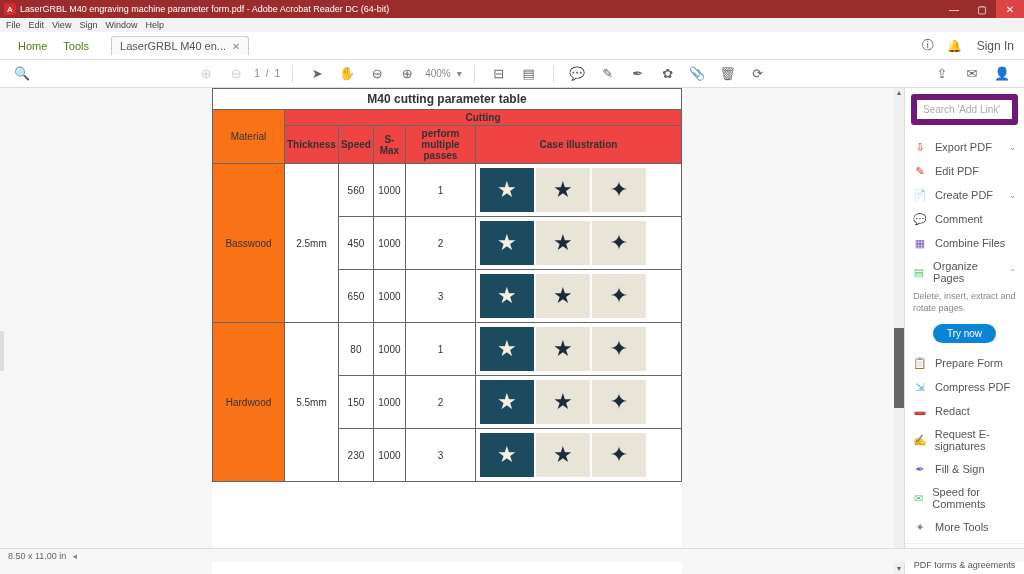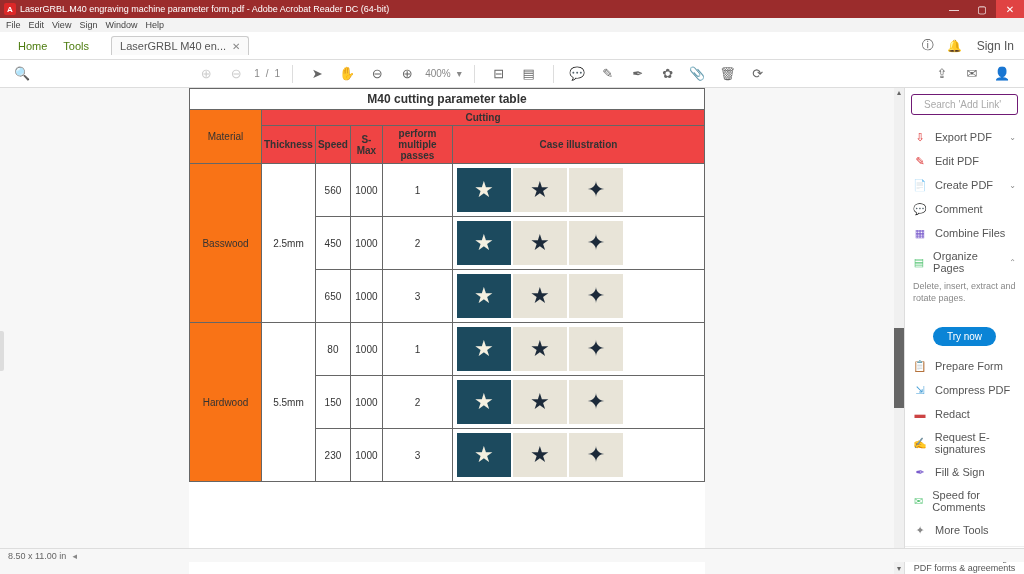--- a/index.html
+++ b/index.html
@@ -16,42 +16,42 @@
 .app-bar .tab .x{font-size:10px;color:#888}
 .app-bar .right{margin-left:auto;display:flex;align-items:center;gap:14px;font-size:12px;color:#555}
 .toolbar{height:28px;border-bottom:1px solid #ddd;display:flex;align-items:center;padding:0 10px;color:#666}
 .toolbar .sep{width:1px;height:18px;background:#ddd;margin:0 6px}
 .toolbar .icn{width:18px;height:18px;display:flex;align-items:center;justify-content:center;font-size:13px;margin:0 3px}
 .toolbar .center{flex:1;display:flex;align-items:center;justify-content:center;gap:6px}
 .toolbar .pg{font-size:10px;color:#888}
 .toolbar .right{display:flex;align-items:center;gap:6px}
 .content{display:flex;height:486px}
 .doc-area{flex:1;background:#f7f7f7;position:relative;display:flex;justify-content:center;overflow:hidden}
-.doc-page{width:516px;background:#fff;margin-top:0}
+.doc-page{width:470px;background:#fff;margin-top:0}
 table.param{width:100%;border-collapse:collapse;font-family:"Courier New",monospace;font-size:10px}
 table.param th,table.param td{border:1px solid #666;text-align:center;vertical-align:middle;padding:2px}
 table.param .title-row td{font-weight:bold;font-size:12px;padding:3px}
 table.param th{background:#ef4444;font-weight:bold}
 table.param .mat{background:#f97316;font-weight:normal;width:72px}
 .illus{width:170px;height:48px;display:flex;gap:2px;padding:2px}
 .illus .seg{flex:1;background:#1c4a5e;position:relative;display:flex;align-items:center;justify-content:center}
 .illus .seg.light{background:#e8e4d8}
 .star{color:#f5f0e0;font-size:22px;line-height:1}
 .star.dark{color:#1c2a3a}
 .side-scroll{width:10px;background:#f0f0f0;position:relative}
 .side-scroll .thumb{position:absolute;right:0;width:10px;height:80px;background:#666;top:240px}
 .side-scroll .arrow{position:absolute;width:10px;height:10px;font-size:8px;text-align:center;color:#666}
 .side-panel{width:120px;border-left:1px solid #ddd;display:flex;flex-direction:column}
-.search-box{margin:6px;border:1px solid #701a75;border-radius:3px;padding:4px 12px;font-size:10px;color:#aaa}
+.search-box{margin:6px;border:6px solid #701a75;border-radius:3px;padding:4px 6px;font-size:10px;color:#aaa}
 .tools-list{padding:4px 0}
 .tools-list .item{display:flex;align-items:center;padding:5px 8px;font-size:11px;color:#555;gap:8px;position:relative}
 .tools-list .item .ic{width:14px;height:14px;display:flex;align-items:center;justify-content:center;font-size:11px}
 .tools-list .item .chev{margin-left:auto;font-size:8px;color:#888}
 .tools-list .sub{font-size:9px;color:#888;padding:2px 8px 6px;line-height:1.3}
-.try-btn{margin:17px auto 8px;background:#0a84d6;color:#fff;font-size:10px;padding:4px 14px;border-radius:10px;display:block;width:fit-content}
+.try-btn{margin:4px auto 8px;background:#0a84d6;color:#fff;font-size:10px;padding:4px 14px;border-radius:10px;display:block;width:fit-content}
 .promo{margin-top:auto;text-align:center;padding:6px;font-size:9px;color:#555;border-top:1px solid #eee}
 .promo .trial-btn{margin-top:6px;background:#0a84d6;color:#fff;font-size:9px;padding:4px 10px;border-radius:10px;display:inline-block}
 .status-bar{height:14px;border-top:1px solid #ddd;font-size:9px;color:#666;display:flex;align-items:center;padding:0 8px;position:absolute;bottom:12px;left:0;right:0;background:#f7f7f7}
 .status-bar .nav{margin-left:6px;color:#888}
 .hsb{position:absolute;bottom:14px;left:0;right:130px;height:10px;background:#f0f0f0;display:flex;align-items:center}
 .hsb .ar{width:10px;text-align:center;font-size:8px;color:#666}
 .hsb .track{flex:1}
 .collapse-handle{position:absolute;left:-4px;top:50%;width:8px;height:40px;background:#ddd;border-radius:2px}
 </style>
 </head>

